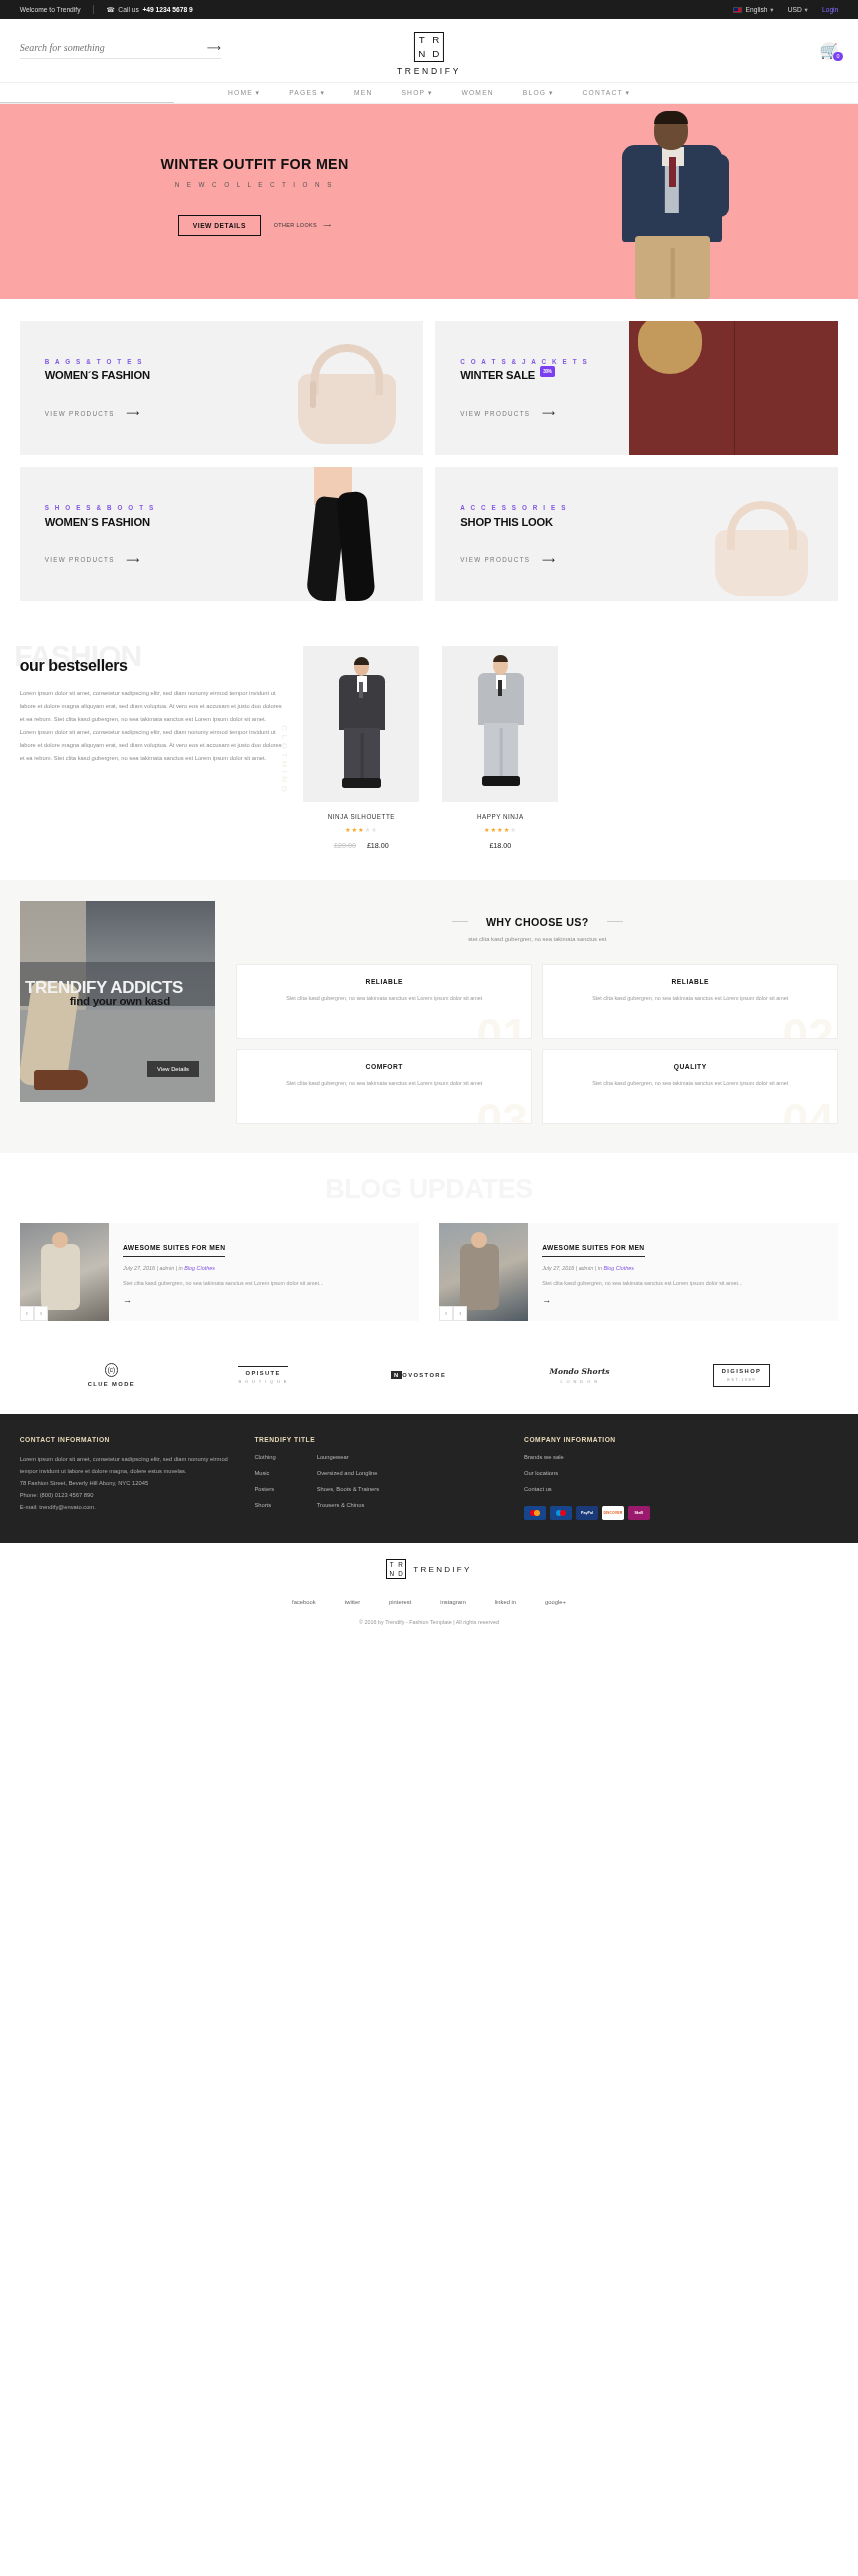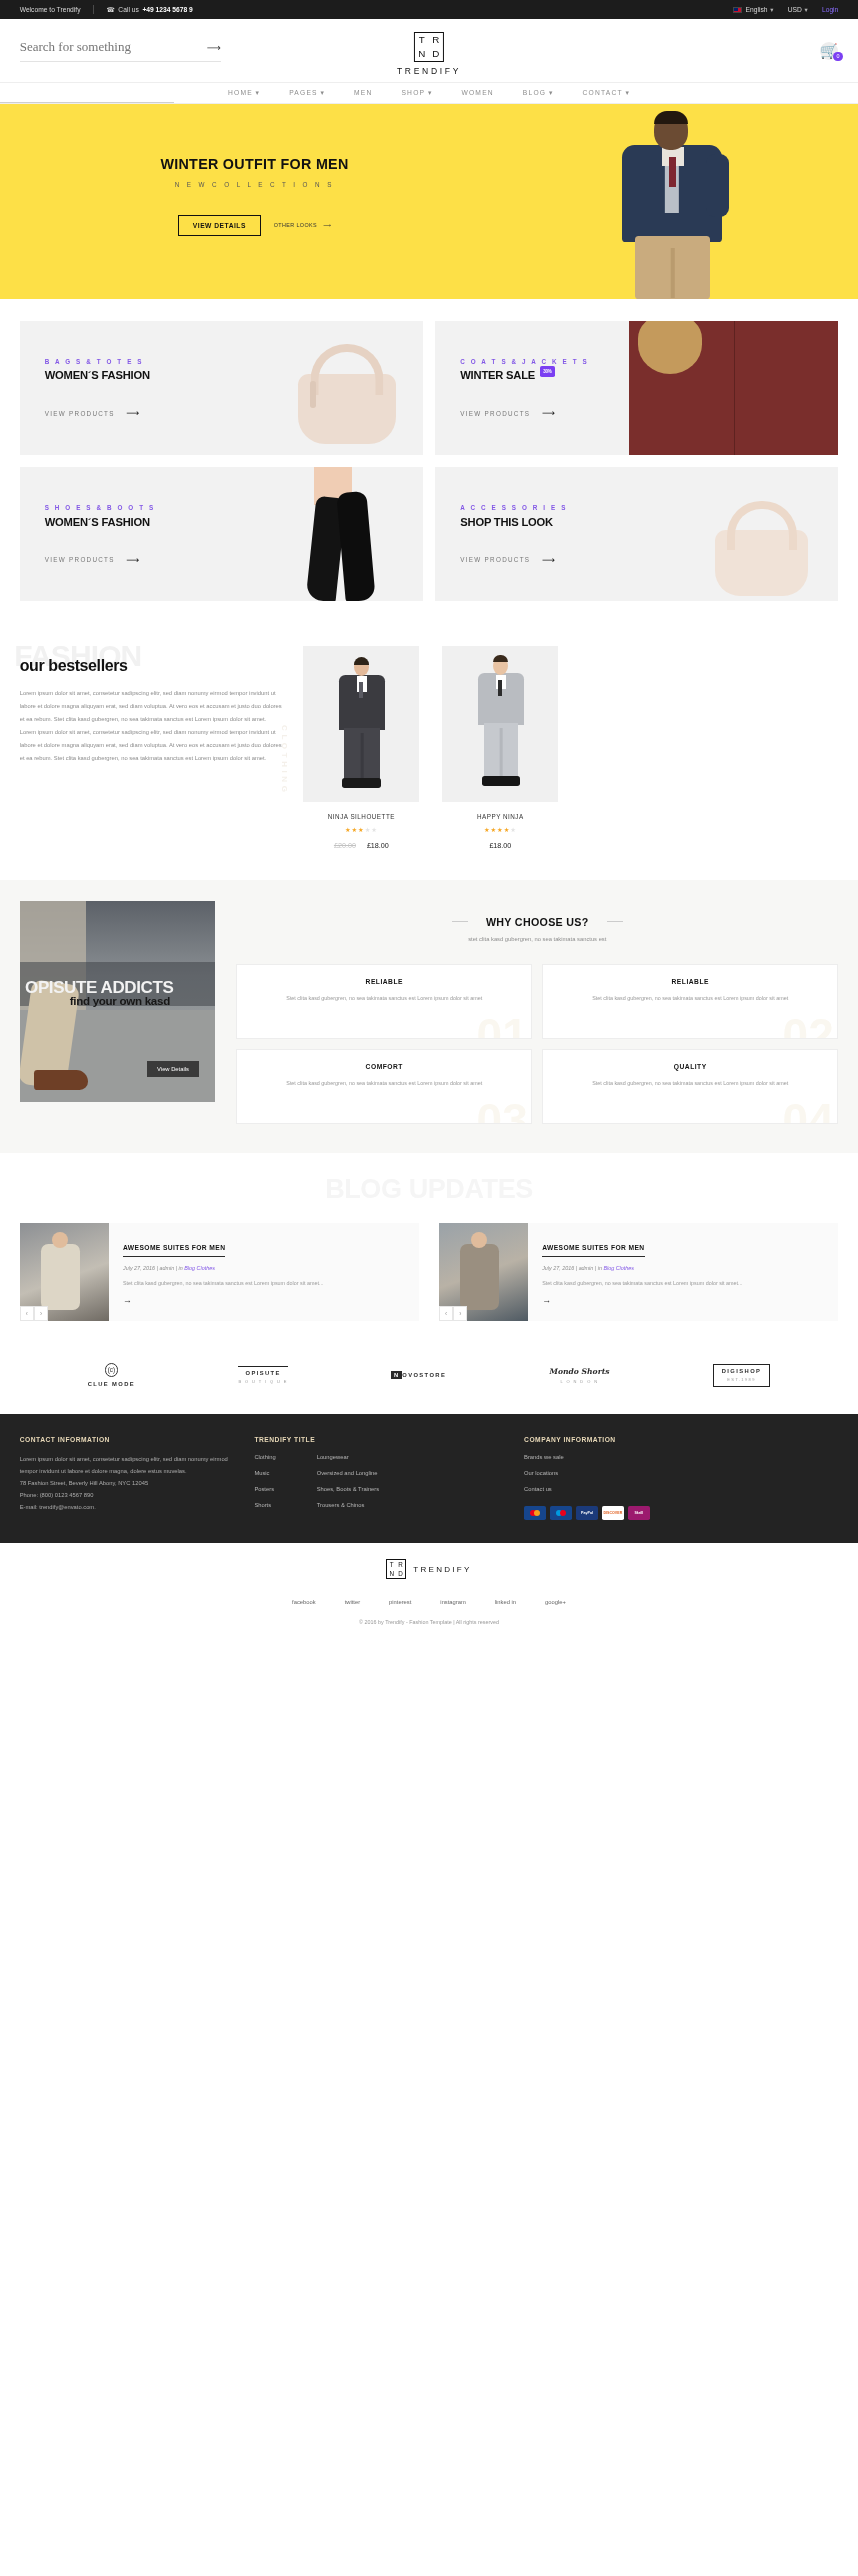--- a/index.html
+++ b/index.html
@@ -26,21 +26,21 @@
   .flag { display:inline-block; width:9px; height:6.3px; background:#c8102e; position:relative; margin-right:3.6px;
           border:0.4px solid #444; vertical-align:middle; }
   .flag:before{content:"";position:absolute;left:0;top:0;width:3.6px;height:3.1px;background:#012169;}
   .caret { font-size:6.3px; opacity:.8; margin-left:2.7px; }
   .login { color:#8a6dff; }
 
   
   .header { height:63px; display:flex; align-items:center; padding:0 19.7px; position:relative; background:#fff;}
   .searchbox { width:201px; border-bottom:0.9px solid #e3e3e3; padding-bottom:5.4px; display:flex; align-items:center; }
   .searchbox input {
-    border:none; outline:none; font-size:13px; color:#aaa; 
+    border:none; outline:none; font-size:10px; color:#aaa; font-style:italic;
     font-family:"Liberation Serif", serif; flex:1; background:transparent;
   }
   .searchbox .arrow { font-size:9.8px; color:#444; }
   .logo-center { position:absolute; left:50%; transform:translateX(-50%); text-align:center; top:12.5px;}
   .logo-mark {
     width:30px;height:30px;border:1.4px solid #111;margin:0 auto;
     display:flex;flex-wrap:wrap;align-items:center;justify-content:center;
     font-size:9.8px;line-height:9.8px;letter-spacing:0.4px;font-weight:400;color:#111;
   }
   .logo-mark span{width:50%;text-align:center;}
@@ -50,21 +50,21 @@
   .cart-badge{position:absolute;right:-4.5px;bottom:-1.8px;width:9.8px;height:9.8px;border-radius:50%;
     background:#7b3ff2;color:#fff;font-size:5.4px;display:flex;align-items:center;justify-content:center;}
 
   
   .nav { border-top:0.9px solid #eee;border-bottom:0.9px solid #eee; height:21.5px; display:flex;
          align-items:center; justify-content:center; gap:29px; position:relative; background:#fff;}
   .nav a { font-size:6.7px; letter-spacing:1.2px; color:#8d8d8d; text-decoration:none; display:flex; align-items:center; gap:2.7px;}
   .nav-underline{position:absolute;left:0;bottom:-0.9px;height:1.8px;width:174px;background:#cfcfcf;}
 
   
-  .hero { height:195px; background:#fde047; position:relative; overflow:hidden; }
+  .hero { height:195px; background:#fca5a5; position:relative; overflow:hidden; }
   .hero-copy{ position:absolute; left:107px; top:52px; width:295px; text-align:center;}
   .hero-title{font-size:14.3px;font-weight:bold;letter-spacing:0.3px;color:#111;}
   .hero-sub{font-size:6.3px;letter-spacing:2.9px;color:#555;margin-top:9px;}
   .hero-actions{display:flex;align-items:center;justify-content:center;gap:12.5px;margin-top:27px;}
   .btn-outline{border:1.4px solid #111;padding:6.3px 14.3px;font-size:6.7px;font-weight:bold;letter-spacing:0.5px;color:#111;background:transparent;}
   .other-looks{font-size:5.4px;letter-spacing:0.4px;color:#333;display:flex;align-items:center;gap:6.3px;}
   .hero-figure{position:absolute;right:107px;bottom:0;width:152px;height:188px;}
   .hf-head{position:absolute;left:55px;top:0;width:34px;height:39px;border-radius:48% 48% 45% 45%;background:#6b4b33;}
   .hf-hair{position:absolute;left:55px;top:0;width:34px;height:13.4px;border-radius:18px 18px 0 0;background:#23180f;}
   .hf-jacket{position:absolute;left:23px;top:34px;width:100px;height:97px;background:#2a3a55;border-radius:12.5px 12.5px 3.6px 3.6px;}
@@ -427,21 +427,21 @@
     </div>
   </div>
 
   <div class="why-sec">
     <div class="addict">
       <div class="bld"></div>
         <div class="cars"></div>
         <div class="street"></div>
       <div class="leg"></div>
         <div class="shoe"></div>
-      <div class="addict-h1">OPISUTE ADDICTS</div>
+      <div class="addict-h1">TRENDIFY ADDICTS</div>
       <div class="addict-h2">find your own kasd</div>
       <div class="addict-btn">View Details</div>
     </div>
     <div class="why-right">
       <div class="why-head">
         <span class="ln"></span>
         <span class="why-title">WHY CHOOSE US?</span>
         <span class="ln"></span>
       </div>
       <div class="why-sub">stet clita kasd gubergren, no sea takimata sanctus est</div>

